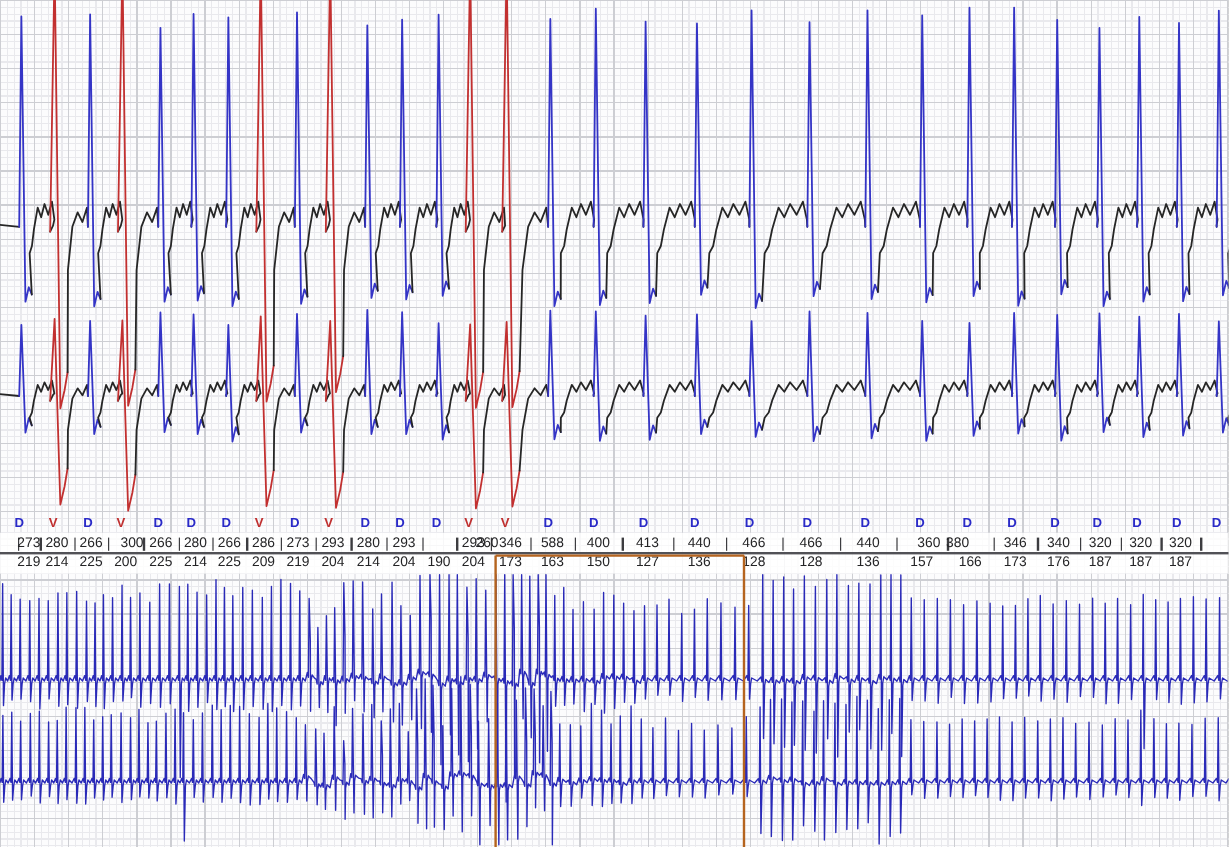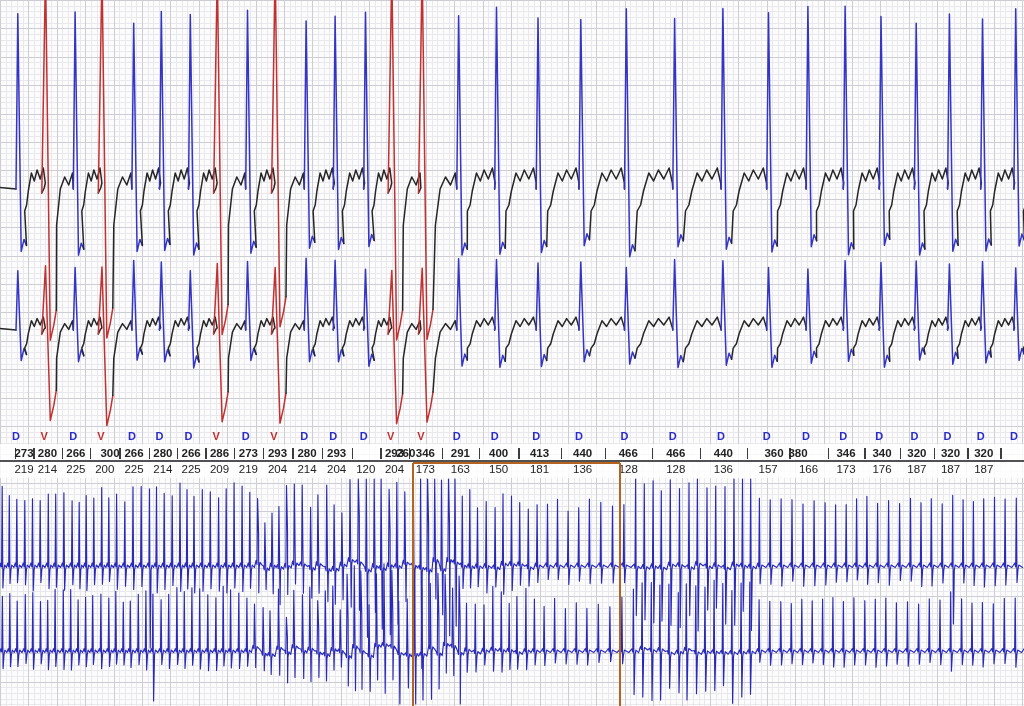--- a/index.html
+++ b/index.html
@@ -26,21 +26,21 @@
   .anno{position:absolute;z-index:3;}
   .beat-label{
     position:absolute;top:430px;width:16px;text-align:center;
     font-size:11px;font-weight:bold;line-height:13px;z-index:3;
   }
   .rr-sep{position:absolute;top:448px;width:1.4px;height:11px;background:#3c3c40;z-index:3;}
   .rr-val,.hr-val{
     position:absolute;transform:translateX(-50%);
     font-size:11.5px;color:#232325;white-space:nowrap;z-index:3;line-height:13px;
   }
-  .rr-val{top:447px;font-weight:bold;}
+  .rr-val{top:447px;}
   .hr-val{top:463px;}
   svg.overlay{position:absolute;left:0;top:0;z-index:5;}
 </style>
 </head>
 <body>
 
 <div class="screen">
   <div class="band-white"></div>
   <div class="divider-line"></div>
   <div id="annotation-band" class="anno">
@@ -122,31 +122,31 @@
       <div class="hr-val" style="left: 219.57px;">209</div>
       <div class="rr-val" style="left: 248.345px;">273</div>
       <div class="hr-val" style="left: 248.345px;">219</div>
       <div class="rr-val" style="left: 277.482px;">293</div>
       <div class="hr-val" style="left: 277.482px;">204</div>
       <div class="rr-val" style="left: 306.982px;">280</div>
       <div class="hr-val" style="left: 306.982px;">214</div>
       <div class="rr-val" style="left: 336.663px;">293</div>
       <div class="hr-val" style="left: 336.663px;">204</div>
       <div class="rr-val" style="left: 365.827px; margin-left: 40px;">260</div>
-      <div class="hr-val" style="left: 365.827px;">120</div>
+      <div class="hr-val" style="left: 365.827px;">190</div>
       <div class="rr-val" style="left: 394.472px;">293</div>
       <div class="hr-val" style="left: 394.472px;">204</div>
       <div class="rr-val" style="left: 425.345px;">346</div>
       <div class="hr-val" style="left: 425.345px;">173</div>
-      <div class="rr-val" style="left: 460.336px;">291</div>
+      <div class="rr-val" style="left: 460.336px;">588</div>
       <div class="hr-val" style="left: 460.336px;">163</div>
       <div class="rr-val" style="left: 498.616px;">400</div>
       <div class="hr-val" style="left: 498.616px;">150</div>
       <div class="rr-val" style="left: 539.512px;">413</div>
-      <div class="hr-val" style="left: 539.512px;">181</div>
+      <div class="hr-val" style="left: 539.512px;">127</div>
       <div class="rr-val" style="left: 582.662px;">440</div>
       <div class="hr-val" style="left: 582.662px;">136</div>
       <div class="rr-val" style="left: 628.22px;">466</div>
       <div class="hr-val" style="left: 628.22px;">128</div>
       <div class="rr-val" style="left: 675.824px;">466</div>
       <div class="hr-val" style="left: 675.824px;">128</div>
       <div class="rr-val" style="left: 723.428px;">440</div>
       <div class="hr-val" style="left: 723.428px;">136</div>
       <div class="rr-val" style="left: 798px;">380</div>
       <div class="hr-val" style="left: 768.132px;">157</div>

